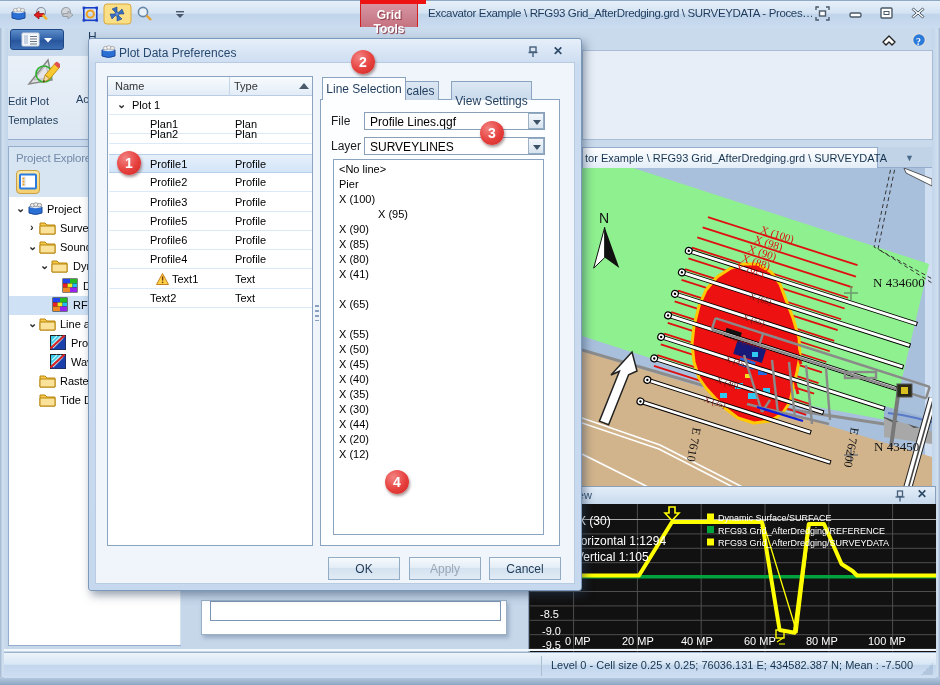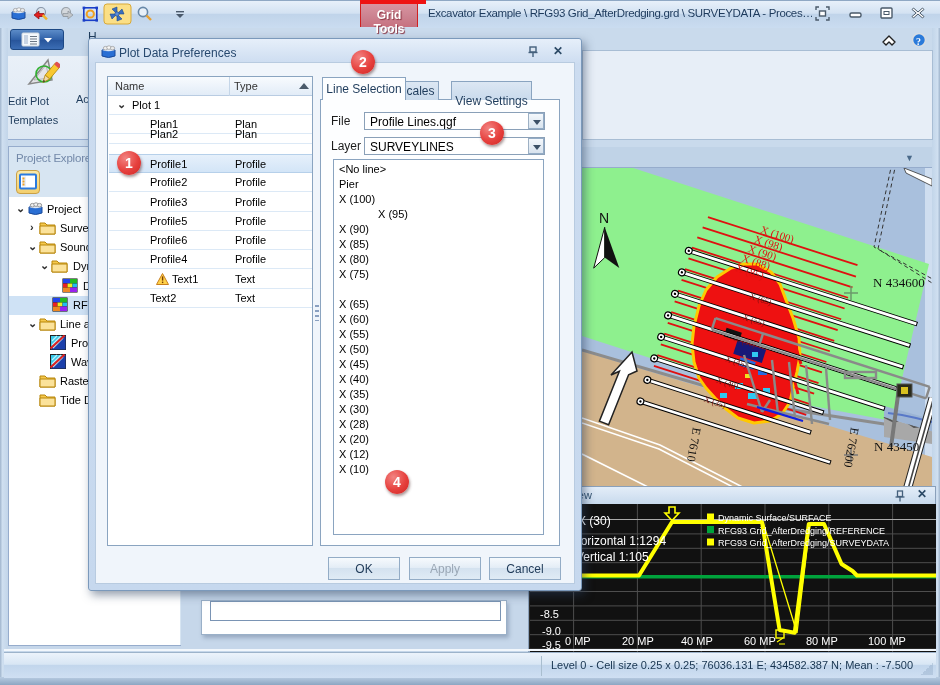--- a/index.html
+++ b/index.html
@@ -383,20 +383,23 @@
         <span class="txt" style="left:51px;">Tide Data</span>
       </div>
     </div>
 </div>
 
 <div class="abs" id="workspace"></div>
 <div class="abs" id="sheet1"></div>
 <div class="abs" id="sheet2"></div>
 
 <div class="abs" id="maptabrow">
+  <div id="maptab">
+      <span>tor Example \ RFG93 Grid_AfterDredging.grd \ SURVEYDATA</span>
+    </div>
   <div class="dd">▼</div>
 </div>
 <div class="abs" id="mapview">
 <svg width="350" height="318" viewBox="0 0 350 318">
 
   <rect x="0" y="0" width="343" height="318" fill="#a9c0dd"></rect>
   <rect x="343" y="0" width="7" height="318" fill="#cfdef0"></rect>
 
   <polygon points="0,183 350,289 350,318 0,318" fill="#d2b48c"></polygon>
 
@@ -756,57 +759,51 @@
     <div class="it" style="top: 62px;">
       <span>X (90)</span>
     </div>
     <div class="it" style="top: 77px;">
       <span>X (85)</span>
     </div>
     <div class="it" style="top: 92px;">
       <span>X (80)</span>
     </div>
     <div class="it" style="top: 107px;">
-      <span>X (75)</span>
+      <span>X (41)</span>
     </div>
     <div class="it" style="top: 137px;">
       <span>X (65)</span>
     </div>
-    <div class="it" style="top: 152px;">
-      <span>X (60)</span>
-    </div>
     <div class="it" style="top: 167px;">
       <span>X (55)</span>
     </div>
     <div class="it" style="top: 182px;">
       <span>X (50)</span>
     </div>
     <div class="it" style="top: 197px;">
       <span>X (45)</span>
     </div>
     <div class="it" style="top: 212px;">
       <span>X (40)</span>
     </div>
     <div class="it" style="top: 227px;">
       <span>X (35)</span>
     </div>
     <div class="it" style="top: 242px;">
       <span>X (30)</span>
     </div>
     <div class="it" style="top: 257px;">
-      <span>X (28)</span>
+      <span>X (44)</span>
     </div>
     <div class="it" style="top: 272px;">
       <span>X (20)</span>
     </div>
     <div class="it" style="top: 287px;">
       <span>X (12)</span>
-    </div>
-    <div class="it" style="top: 302px;">
-      <span>X (10)</span>
     </div>
   </div>
 <div class="btn" style="left:328px;top:557px;">OK</div>
 <div class="btn" style="left:409px;top:557px;color:#9aa7b5;">Apply</div>
 <div class="btn" style="left:489px;top:557px;">Cancel</div>
 <div class="badge" style="left:117px;top:151px;">1</div>
 <div class="badge" style="left:351px;top:50px;">2</div>
 <div class="badge" style="left:480px;top:121px;">3</div>
 <div class="badge" style="left:385px;top:470px;">4</div>
 

